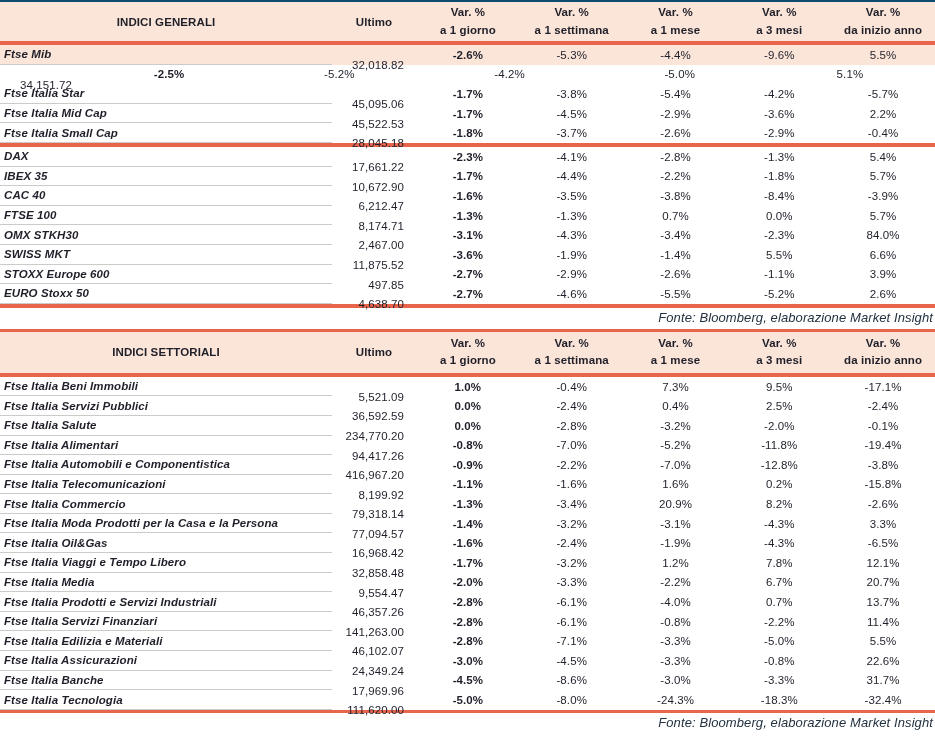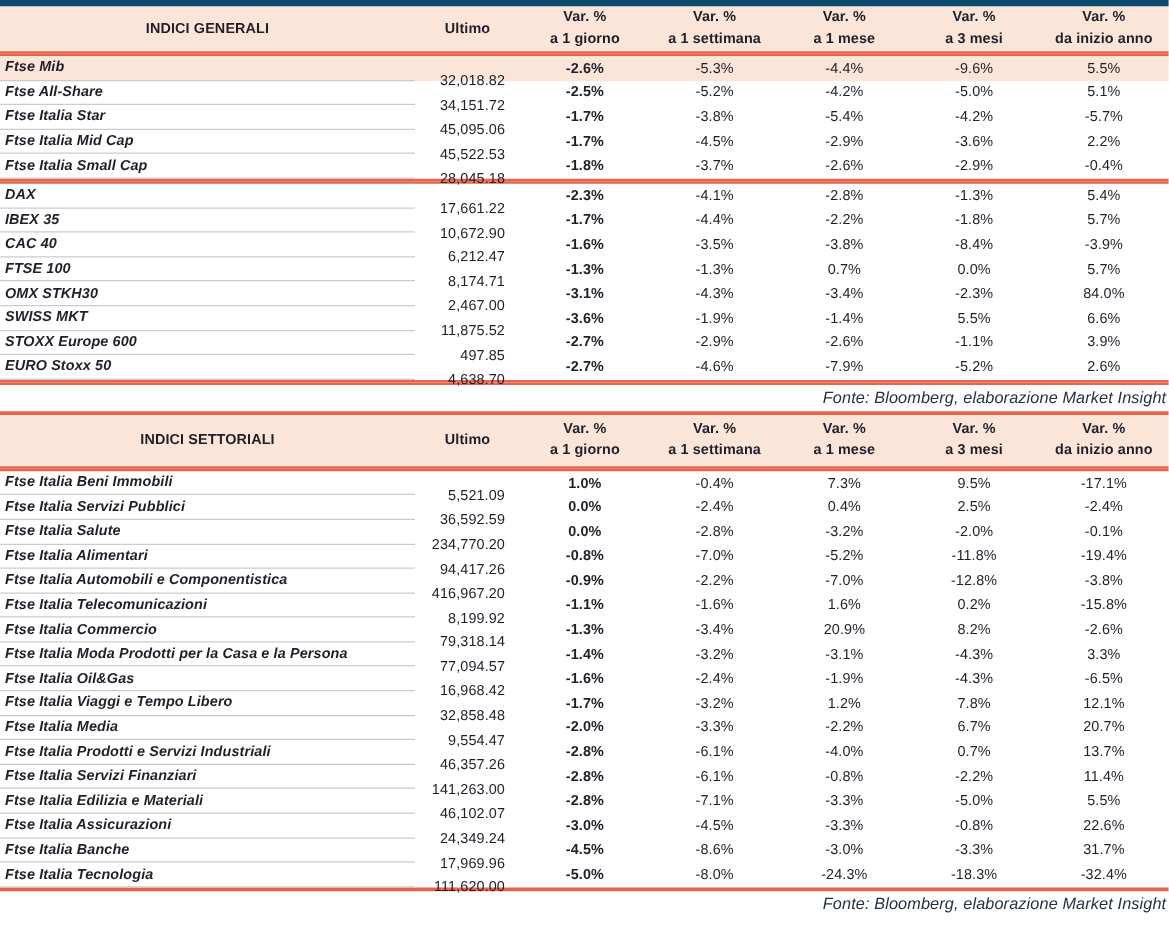--- a/index.html
+++ b/index.html
@@ -15,21 +15,21 @@
   html,body{margin:0;padding:0;}
   body{
     width:935px;height:745px;background:#ffffff;overflow:hidden;
     font-family:"Liberation Sans", sans-serif;color:var(--ink);
     letter-spacing:.1px;
   }
   .idx-table{width:935px;}
   .thead{
     display:flex;background:var(--peach);height:41px;align-items:stretch;
   }
-  .thead.first{border-top:5px solid #0c4a6e;}
+  .thead.first{border-top:2px solid #0c4a6e;}
   .th{font-weight:700;font-size:11.5px;}
   .th.name{width:var(--name-w);display:flex;align-items:center;justify-content:center;}
   .th.ultimo{width:var(--ultimo-w);display:flex;align-items:center;justify-content:center;}
   .th.var{
     flex:1;display:flex;flex-direction:column;align-items:center;justify-content:center;
     line-height:1.15;gap:4px;
   }
   .dline{height:3px;border-top:2px solid var(--coral);border-bottom:2px solid var(--coral);}
   .topline,.botline{height:3px;background:var(--coral);}
   .tbody{width:100%;}
@@ -85,21 +85,20 @@
         <div class="row hl">
           <div class="cell name">Ftse Mib</div>
           <div class="cell ultimo">32,018.82</div>
           <div class="cell var day">-2.6%</div>
           <div class="cell var">-5.3%</div>
           <div class="cell var">-4.4%</div>
           <div class="cell var">-9.6%</div>
           <div class="cell var">5.5%</div>
         </div>
         <div class="row">
-          <div class="cell name">Ftse All-Share</div>
           <div class="cell ultimo">34,151.72</div>
           <div class="cell var day">-2.5%</div>
           <div class="cell var">-5.2%</div>
           <div class="cell var">-4.2%</div>
           <div class="cell var">-5.0%</div>
           <div class="cell var">5.1%</div>
         </div>
         <div class="row">
           <div class="cell name">Ftse Italia Star</div>
           <div class="cell ultimo">45,095.06</div>
@@ -189,21 +188,21 @@
           <div class="cell var">-2.9%</div>
           <div class="cell var">-2.6%</div>
           <div class="cell var">-1.1%</div>
           <div class="cell var">3.9%</div>
         </div>
         <div class="row">
           <div class="cell name">EURO Stoxx 50</div>
           <div class="cell ultimo">4,638.70</div>
           <div class="cell var day">-2.7%</div>
           <div class="cell var">-4.6%</div>
-          <div class="cell var">-7.9%</div>
+          <div class="cell var">-5.5%</div>
           <div class="cell var">-5.2%</div>
           <div class="cell var">2.6%</div>
         </div>
       </div>
     <div class="dline"></div>
     <div class="source">Fonte: Bloomberg, elaborazione Market Insight</div>
   </section>
 
   <section class="idx-table">
     <div class="topline"></div>

